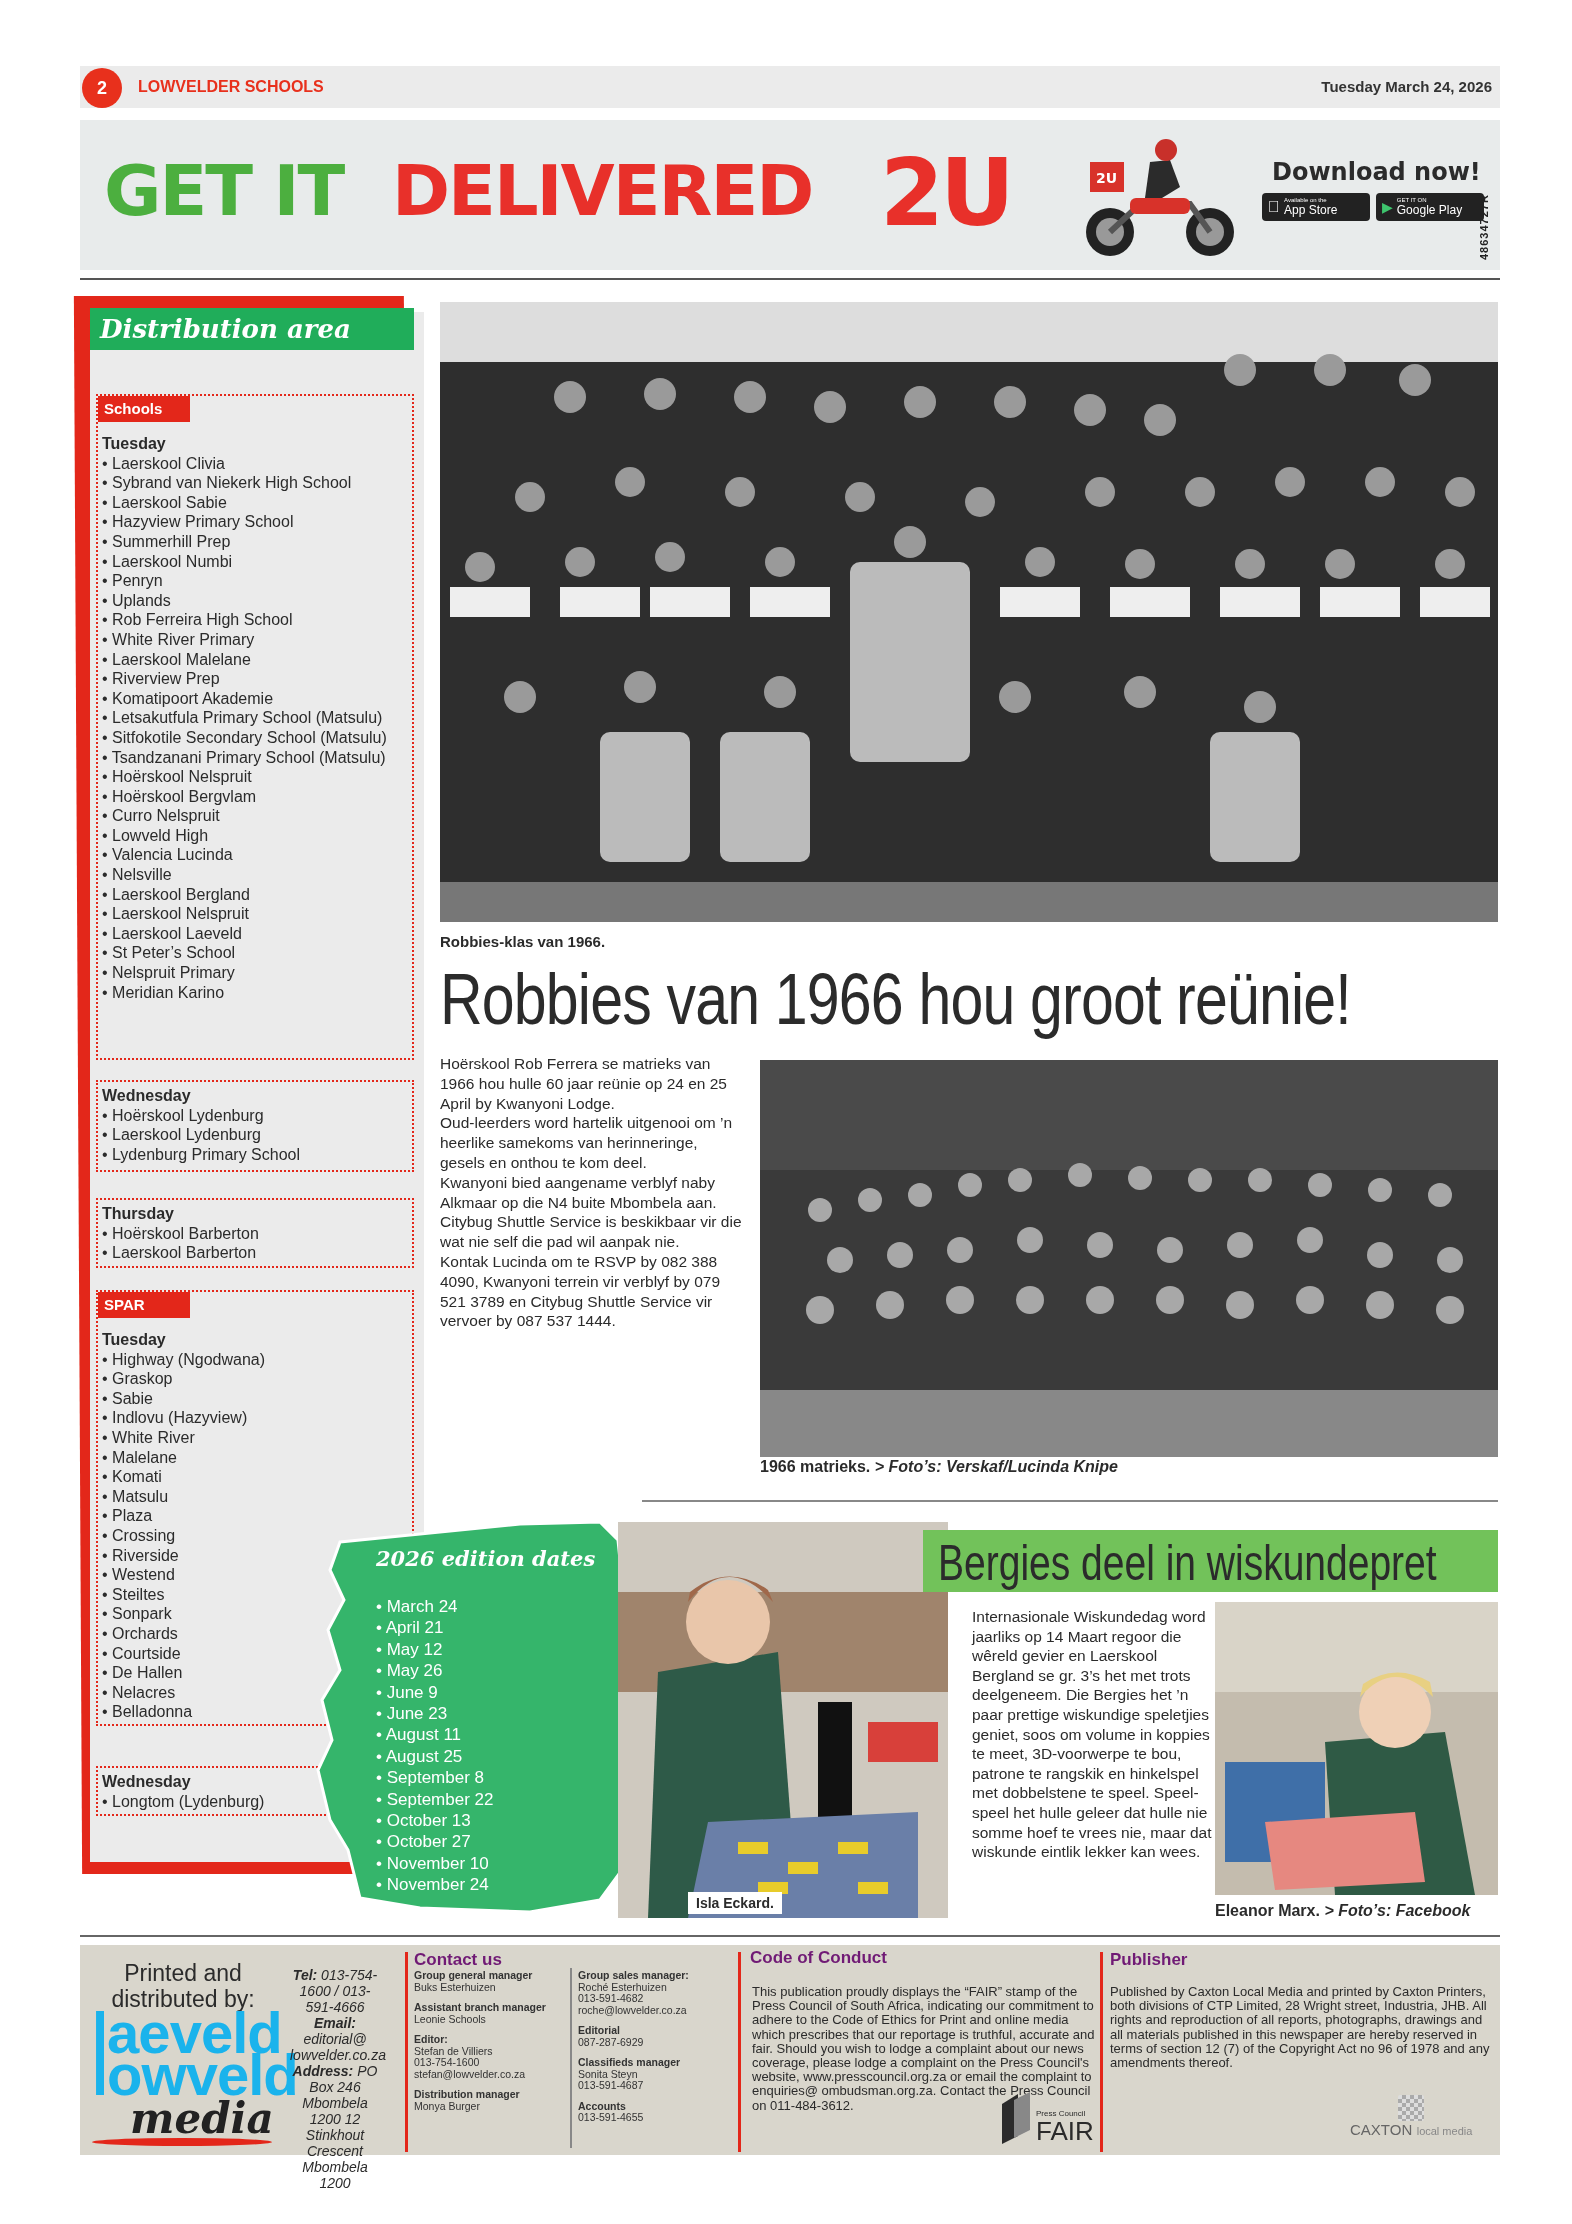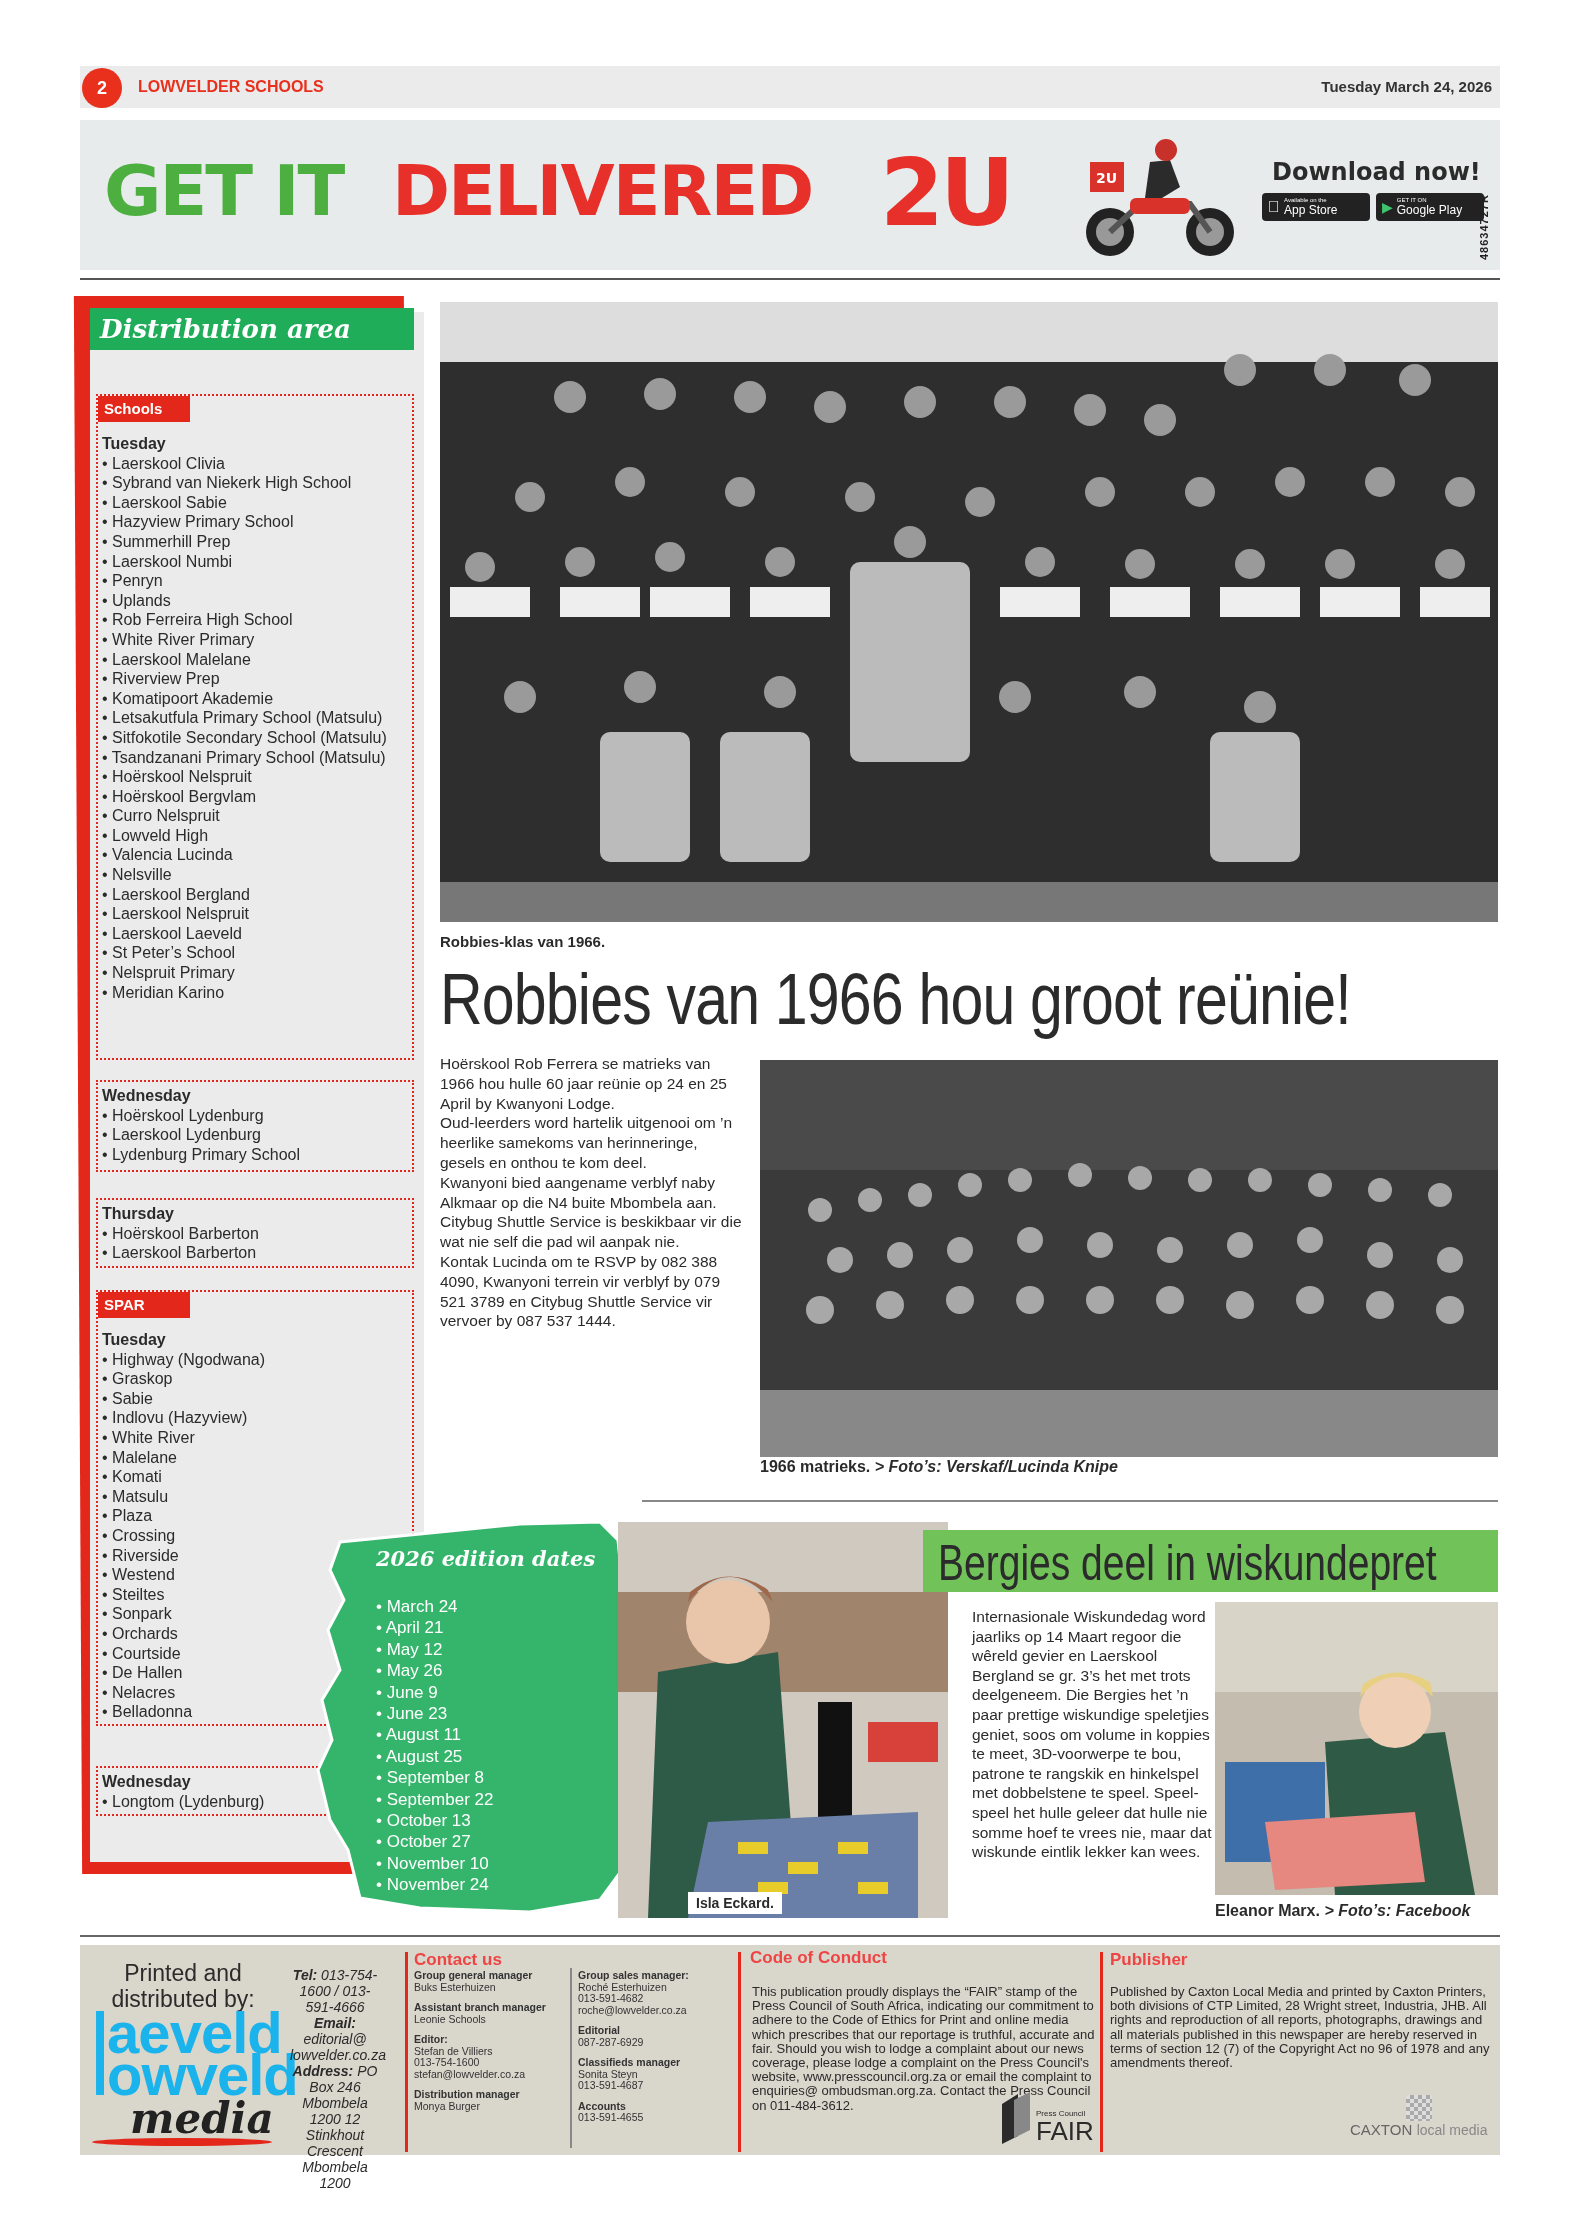--- a/index.html
+++ b/index.html
@@ -64,21 +64,21 @@
 
   
   .foot { left: 80px; top: 1945px; width: 1420px; height: 210px; background: #d9d6cc; }
   .pd { left: 88px; top: 1960px; width: 190px; text-align: center; font-size: 23px; line-height: 26px; color: #2b2b2b; }
   .logo1 { left: 92px; top: 2012px; font-weight: bold; font-size: 58px; line-height: 42px; color: #1ab3ec; letter-spacing: -1px; }
   .logo2 { left: 130px; top: 2094px; font-family: "DejaVu Serif", serif; font-style: italic; font-weight: bold; font-size: 42px; color: #222; }
   .logo-swash { left: 92px; top: 2138px; width: 180px; height: 8px; background: #e3271a; border-radius: 50%; }
   .contact-mid { left: 290px; top: 1967px; width: 90px; text-align: center; font-size: 14px; line-height: 16px; color: #2b2b2b; font-style: italic; }
   .vred { width: 3px; background: #e3271a; }
   .vgrey { width: 2px; background: #888; }
-  .ftitle { color: #ef4444; font-weight: bold; font-size: 17px; }
+  .ftitle { color: #701a75; font-weight: bold; font-size: 17px; }
   .fcol { font-size: 10.5px; line-height: 11.5px; color: #333; }
   .fcol b { display: block; }
   .fcol .gap { height: 9px; }
   .cc { left: 752px; top: 1985px; width: 350px; font-size: 13px; line-height: 14.2px; color: #2b2b2b; }
   .pub { left: 1110px; top: 1985px; width: 380px; font-size: 13px; line-height: 14.2px; color: #2b2b2b; }
 </style>
 </head>
 <body>
 
 <div class="abs topbar"></div>
@@ -455,14 +455,14 @@
   <div>
       <div style="font-size:8px;line-height:8px;">Press Council</div>
       <div style="font-size:26px;line-height:26px;color:#2b2b2b;">FAIR</div>
     </div>
 </div>
 <div class="abs vred" style="left:1100px;top:1952px;height:200px;"></div>
 <div class="abs ftitle" style="left:1110px;top:1950px;">Publisher</div>
 <div class="abs pub">Published by Caxton Local Media and printed by Caxton Printers, both divisions of CTP Limited, 28 Wright street, Industria, JHB. All rights and reproduction of all reports, photographs, drawings and all materials published in this newspaper are hereby reserved in terms of section 12 (7) of the Copyright Act no 96 of 1978 and any amendments thereof.</div>
 <div class="abs" style="left:1350px;top:2095px;text-align:center;">
   <div style="width:26px;height:26px;margin:0 auto;background:repeating-conic-gradient(#aaa 0 25%, #ddd 0 50%) 0 0/8px 8px;border-radius:2px;"></div>
-  <span style="font-size:15px;color:#666;">CAXTON</span> <span style="font-size:14px;color:#888;">local media</span>
+  <span style="font-size:15px;color:#666;">CAXTON</span> <span style="font-size:11px;color:#888;">local media</span>
 </div>
 
 </body></html>

